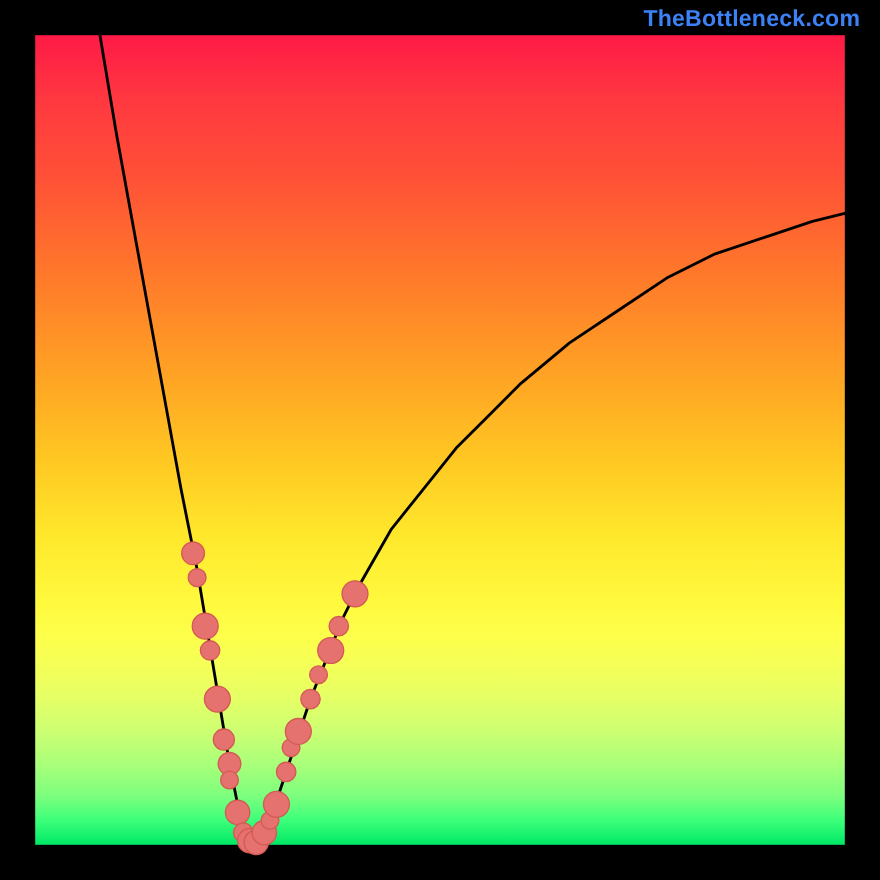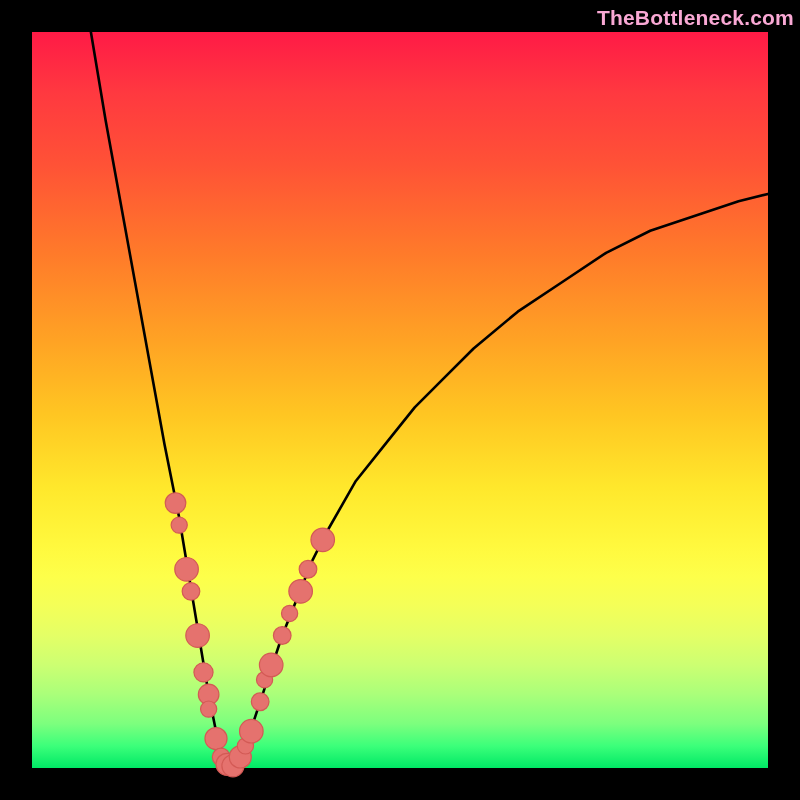--- a/index.html
+++ b/index.html
@@ -42,22 +42,22 @@
       #ccff72 86%,
       #aaff7a 90%,
       #7cff7e 94%,
       #3cff7a 97%,
       #00e865 100%
     );
   }
   .watermark {
     position: absolute;
     top: 6px;
-    right: 6px;
-    color: #f9a8d4;
+    right: 18px;
+    color: #3b82f6;
     font-size: 21px;
     font-weight: 600;
     letter-spacing: 0.2px;
     user-select: none;
   }
   svg.curve {
     position: absolute;
     left: 0;
     top: 0;
     width: 736px;

